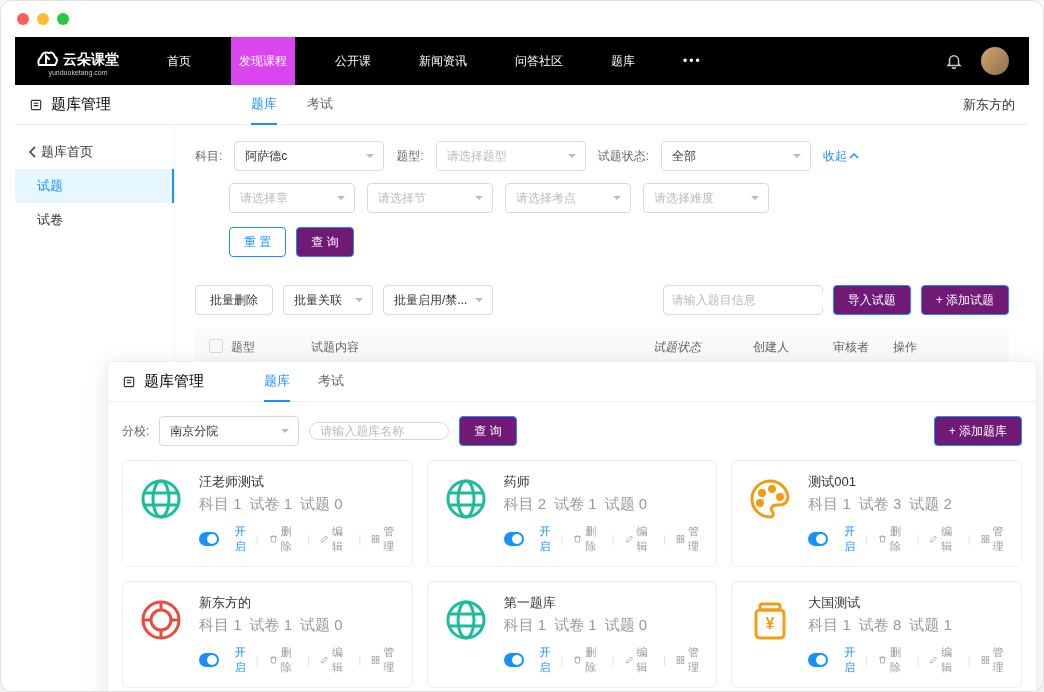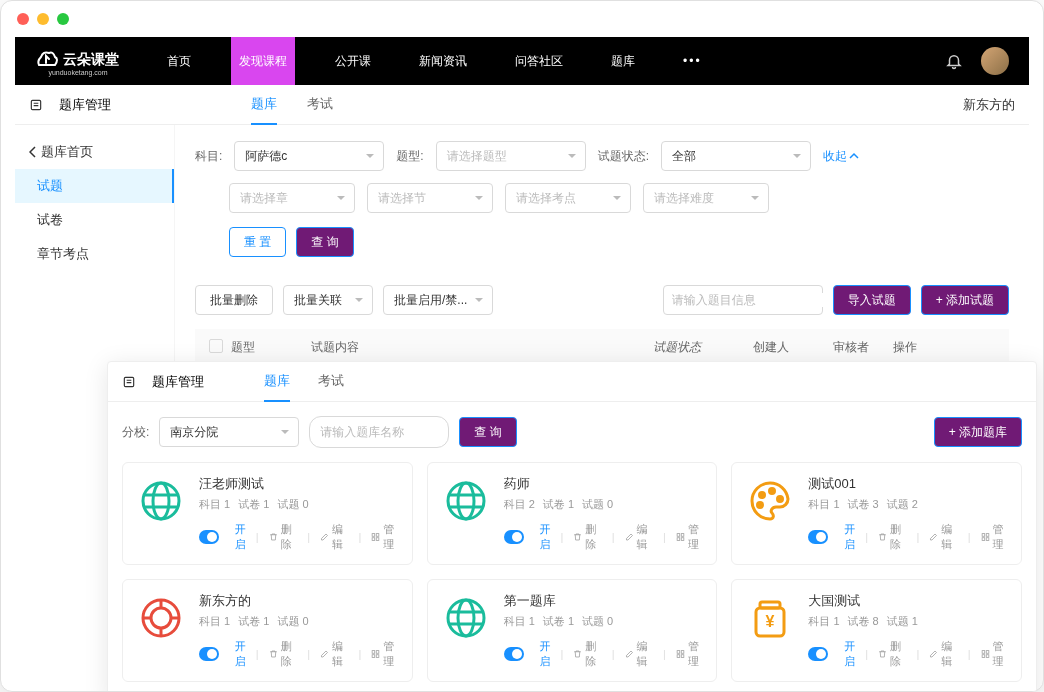--- a/index.html
+++ b/index.html
@@ -20,21 +20,21 @@
 .logo-sub { font-size: 7px; color: #ccc; margin-top: -2px; }
 .nav-item { font-size: 12px; padding: 0 8px; height: 48px; display: flex; align-items: center; cursor: pointer; }
 .nav-item.active { background: #d946ef; }
 .nav-dots { letter-spacing: 2px; }
 .top-right { margin-left: auto; display: flex; align-items: center; gap: 18px; }
 .avatar { width: 28px; height: 28px; border-radius: 50%; background: linear-gradient(135deg,#d4a574,#8b6f47); }
 
 
 .panel1 { position: absolute; top: 84px; left: 14px; right: 14px; background: #fff; }
 .p1-header { display: flex; align-items: center; height: 40px; border-bottom: 1px solid #eee; padding: 0 14px; }
-.p1-title-wrap { display: flex; align-items: center; gap: 16px; font-size: 13px; }
+.p1-title-wrap { display: flex; align-items: center; gap: 8px; font-size: 15px; }
 .p1-tabs { margin-left: 140px; display: flex; gap: 30px; height: 40px; align-items: center; }
 .p1-tab { font-size: 13px; color: #666; height: 40px; display: flex; align-items: center; border-bottom: 2px solid transparent; cursor: pointer; }
 .p1-tab.active { color: #1890ff; border-bottom-color: #1890ff; }
 .p1-right { margin-left: auto; font-size: 13px; color: #333; }
 
 .p1-body { display: flex; }
 .sidebar { width: 160px; padding: 10px 0; border-right: 1px solid #f5f5f5; }
 .side-back { display: flex; align-items: center; gap: 4px; font-size: 13px; color: #333; padding: 8px 14px; cursor: pointer; }
 .side-item { font-size: 13px; padding: 8px 22px; color: #333; cursor: pointer; }
 .side-item.active { background: #e6f7ff; color: #1890ff; border-right: 2px solid #1890ff; }
@@ -74,29 +74,29 @@
 .link-gray { color: #999; cursor: pointer; }
 
 
 .panel2 { position: absolute; top: 360px; left: 106px; width: 930px; background: #fff; border: 1px solid #eee; box-shadow: 0 4px 24px rgba(0,0,0,0.1); border-radius: 4px; }
 .p2-header { display: flex; align-items: center; height: 40px; border-bottom: 1px solid #eee; padding: 0 14px; }
 .p2-tabs { margin-left: 60px; display: flex; gap: 28px; height: 40px; align-items: center; }
 .p2-tab { font-size: 13px; color: #666; height: 40px; display: flex; align-items: center; border-bottom: 2px solid transparent; cursor: pointer; }
 .p2-tab.active { color: #1890ff; border-bottom-color: #1890ff; }
 
 .p2-toolbar { display: flex; align-items: center; gap: 10px; padding: 14px 14px 10px; font-size: 12px; }
-.p2-input { border: 1px solid #d9d9d9; border-radius: 12px; height: 32px; padding: 0 10px; font-size: 12px; outline: none; width: 140px; }
+.p2-input { border: 1px solid #d9d9d9; border-radius: 12px; height: 18px; padding: 0 10px; font-size: 12px; outline: none; width: 140px; }
 .p2-input::placeholder { color: #bbb; }
 
 .card-grid { display: grid; grid-template-columns: repeat(3, 1fr); gap: 14px; padding: 4px 14px 18px; }
 .card { border: 1px solid #eee; border-radius: 6px; padding: 12px; display: flex; gap: 12px; }
 .card-icon { width: 52px; height: 52px; flex-shrink: 0; display: flex; align-items: center; justify-content: center; }
 .card-body { flex: 1; min-width: 0; }
 .card-title { font-size: 13px; color: #333; margin-bottom: 4px; }
-.card-meta { font-size: 11px; color: #999; margin-bottom: 10px; display: flex; gap: 8px; }
+.card-meta { font-size: 15px; color: #999; margin-bottom: 10px; display: flex; gap: 8px; }
 .card-actions { display: flex; align-items: center; gap: 10px; font-size: 11px; color: #999; }
 .toggle { width: 26px; height: 14px; background: #1890ff; border-radius: 7px; position: relative; cursor: pointer; }
 .toggle::after { content: ""; position: absolute; right: 2px; top: 2px; width: 10px; height: 10px; background: #fff; border-radius: 50%; }
 .divider { color: #e0e0e0; }
 .act { display: flex; align-items: center; gap: 3px; cursor: pointer; color: #999; }
 .act-on { color: #1890ff; text-align: right; }
 
 .sound-icon { color: #1890ff; }
 </style>
 </head>
@@ -152,21 +152,20 @@
       <div class="sidebar">
         <div class="side-back">
           <svg width="8" height="12" viewBox="0 0 8 12">
               <path d="M6 1L1 6l5 5" fill="none" stroke="#333" stroke-width="1.5"></path>
             </svg>
           <span>题库首页</span>
         </div>
         <div id="side-items">
             <div class="side-item active">试题</div>
             <div class="side-item">试卷</div>
-            <div class="side-item">章节考点</div>
           </div>
       </div>
       <div class="main1">
         <div class="filter-row">
           <span class="fr-label">科目:</span>
           <div class="select" style="min-width:150px">
               <span>阿萨德c</span>
             </div>
           <span class="fr-label">题型:</span>
           <div class="select placeholder" style="min-width:150px">

